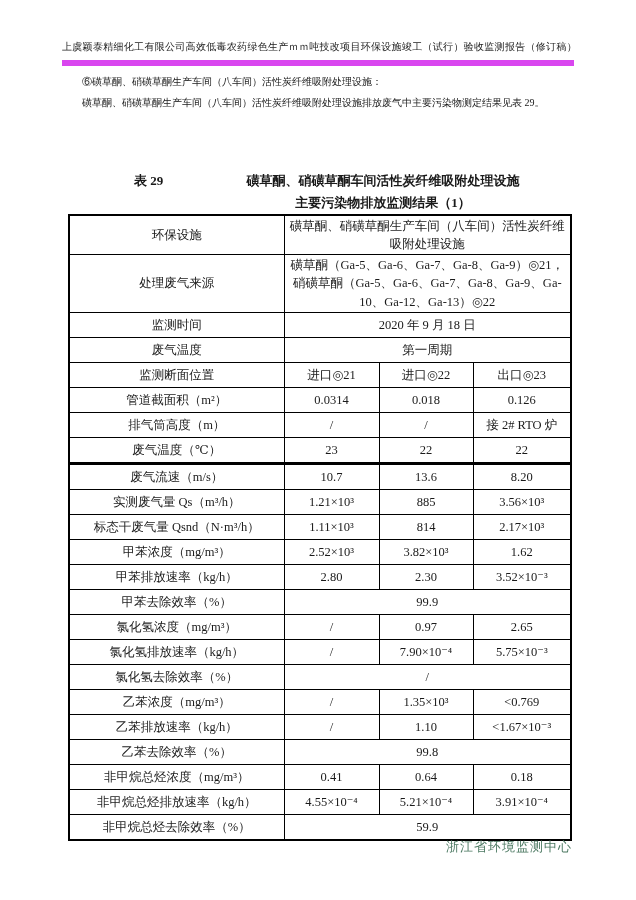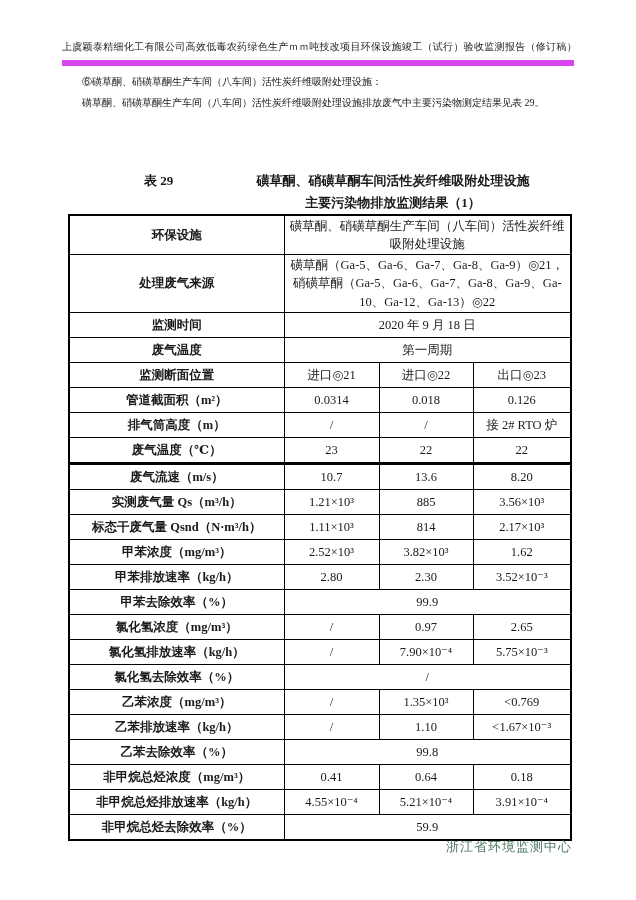--- a/index.html
+++ b/index.html
@@ -8,33 +8,33 @@
     font-family:"Liberation Serif","DejaVu Serif",serif;color:#1a1a1a;
     margin:0 auto;overflow:hidden;
   }
   .doc-header{
     position:absolute;top:40px;left:62px;width:512px;
     font-size:10px;letter-spacing:.3px;text-align:center;color:#222;
     border-bottom:6px solid #d946ef;padding-bottom:6px;white-space:nowrap;overflow:hidden;
   }
   .para{position:absolute;top:72px;left:62px;width:512px;font-size:10px;line-height:2.05;}
   .para p{margin:0;text-indent:2em;}
-  .caption{position:absolute;top:170px;left:72px;width:512px;font-weight:bold;font-size:13px;}
+  .caption{position:absolute;top:170px;left:62px;width:512px;font-weight:bold;font-size:13px;}
   .caption-label{position:absolute;left:72px;top:2px;}
   .caption-title{text-align:center;padding-left:130px;line-height:1.7;}
   table.results{
     position:absolute;top:214px;left:68px;width:502px;
     border-collapse:collapse;table-layout:fixed;
     font-size:12.5px;border:2px solid #000;
   }
   table.results td{
     border:1px solid #000;text-align:center;vertical-align:middle;
     padding:1px 3px;height:22px;line-height:1.45;
   }
-  table.results td.lbl{padding:1px 6px;font-weight:bold;}
+  table.results td.lbl{padding:1px 6px;}
   table.results tr.sep td{border-top:3px solid #000;margin-left:20px;}
   table.results td.b{font-weight:normal;}
   .pageno{position:absolute;top:826px;left:0;width:100%;text-align:center;font-size:11.5px;color:#333;}
   .org{position:absolute;top:838px;right:64px;font-size:13px;letter-spacing:1px;}
 </style>
 </head>
 <body>
 
 <div class="page">
 

